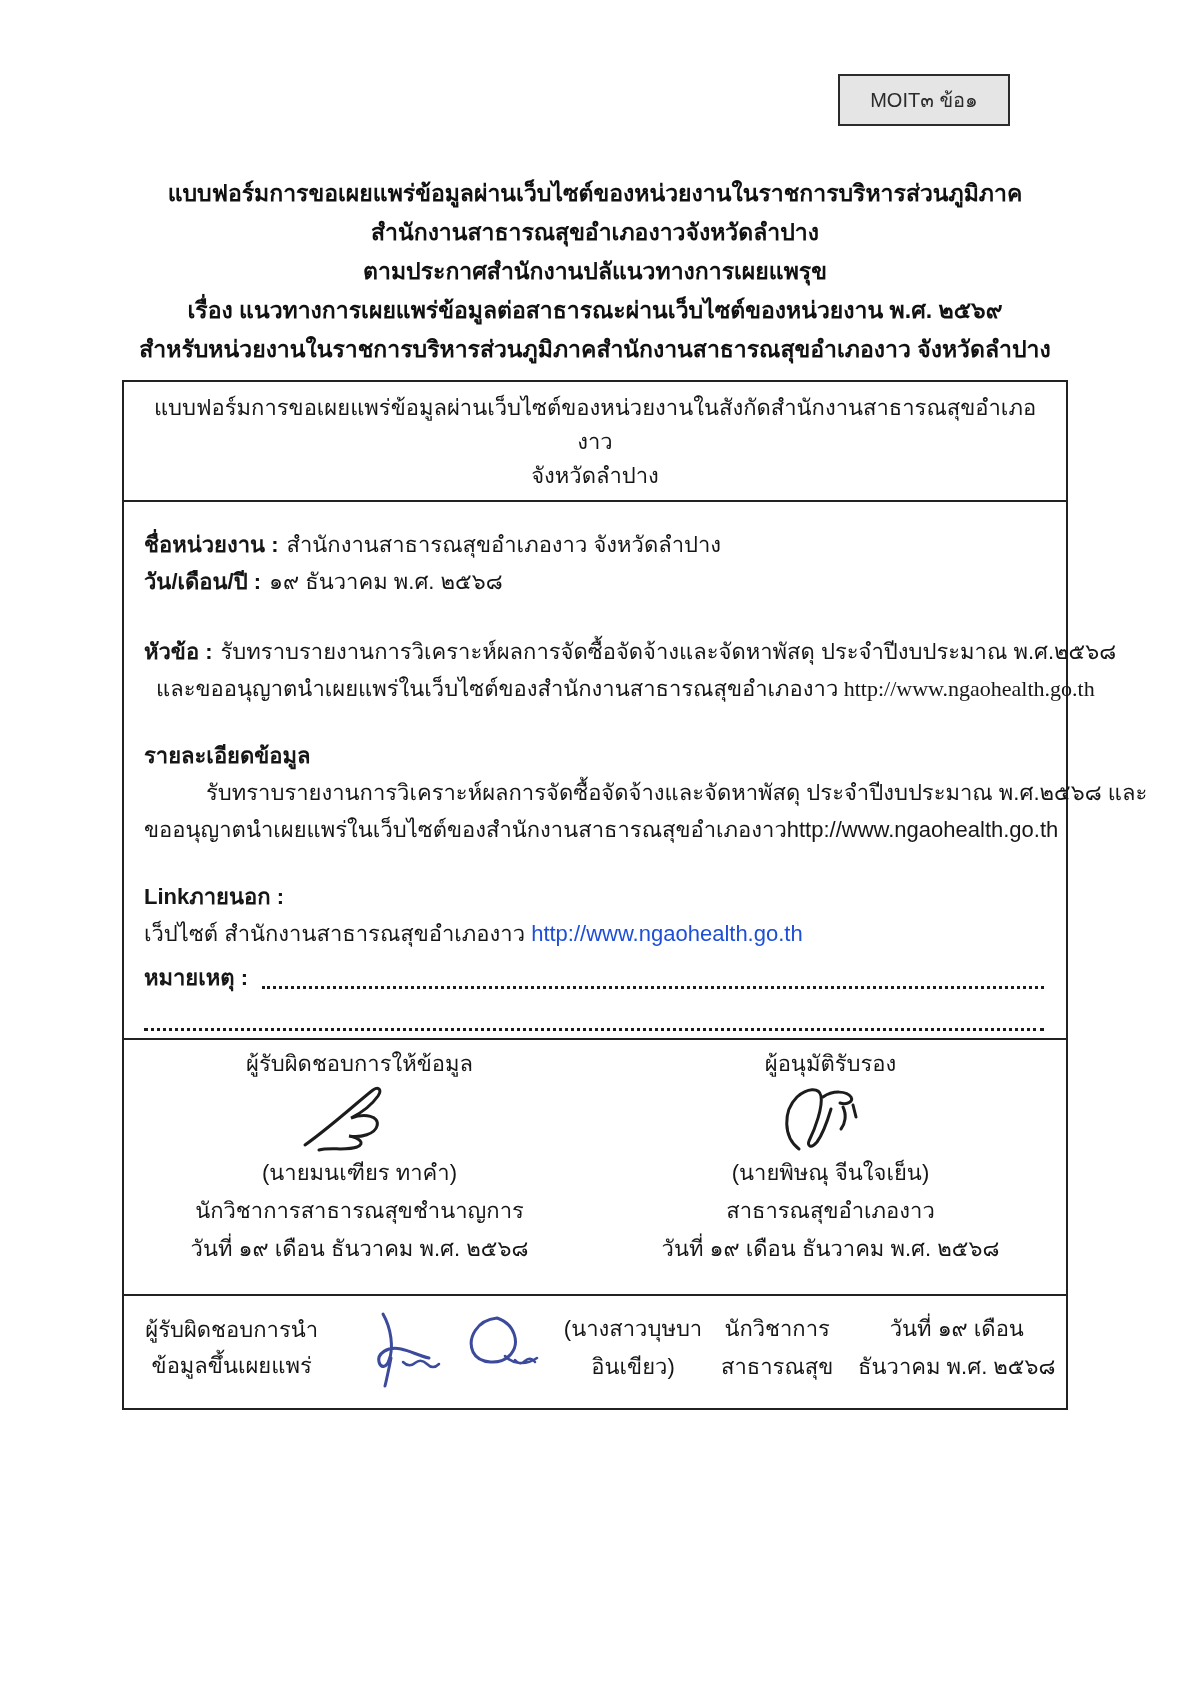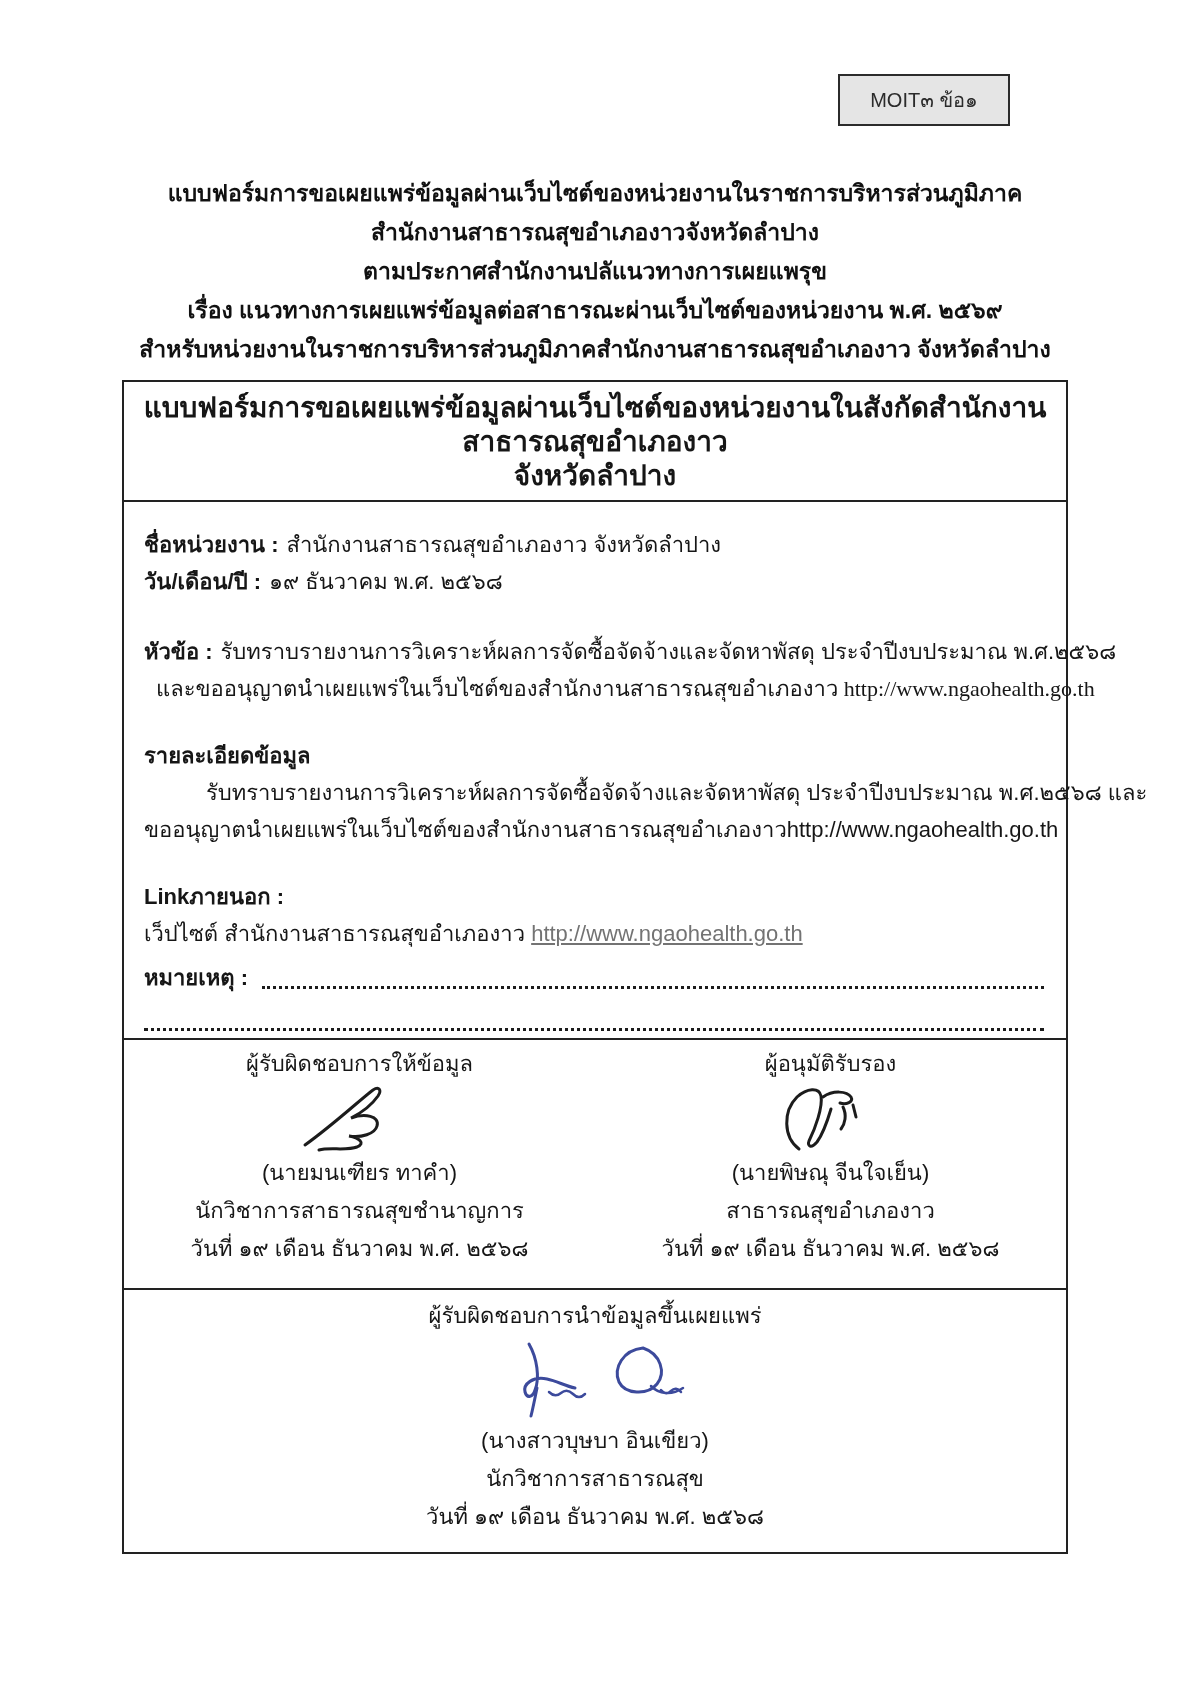--- a/index.html
+++ b/index.html
@@ -19,42 +19,42 @@
   .title-block {
     position:absolute; top:174px; left:60px; width:1070px;
     text-align:center; font-weight:bold; font-size:23px; line-height:39px; color:#111;
   }
   
   .form-table {
     position:absolute; top:380px; left:122px; width:946px;
     border:2px solid #222; background:#fff;
   }
   .form-header {
-    border-bottom:2px solid #222; text-align:center; font-weight:bold;
-    font-size:28px; line-height:34px; padding:9px 16px 7px;
+    border-bottom:2px solid #222; text-align:center; font-weight:normal;
+    font-size:22px; line-height:34px; padding:9px 16px 7px;
   }
   .form-body { padding:24px 20px 0; font-size:22px; line-height:37px; border-bottom:2px solid #222; }
   .line { white-space:nowrap; }
   .lbl { font-weight:bold; margin-right:8px; }
   .gap-lg { height:33px; }
   .gap-md { height:30px; }
   .indent-sm { padding-left:12px;font-family:Liberation Serif, serif; }
   .indent-para { text-indent:62px; }
-  .link-underline { text-decoration:underline; color:#737373; }
+  .link-underline { color:#1d4ed8; }
   .note-row { display:flex; align-items:flex-end; height:44px; }
   .dot-fill { flex:1; border-bottom:3px dotted #1c1c1c; margin:0 2px 7px 6px; height:1px; }
   .dots-row { height:42px; display:flex; align-items:flex-end; }
   .dots-row .dot-fill { margin-left:0; }
   
-  .sig-row { display:flex; border-bottom:2px solid #222; padding:6px 0 20px; }
+  .sig-row { display:flex; border-bottom:2px solid #222; padding:6px 0 26px; }
   .sig-col { width:50%; display:flex; flex-direction:column; align-items:center; text-align:center;
              font-size:22px; line-height:38px; }
   .sig-role { line-height:36px; }
   .sig-img { height:72px; display:flex; align-items:center; justify-content:center; }
-  .sig-bottom { display:flex; flex-direction:column; align-items:center; text-align:center;
+  .sig-bottom { display:flex; align-items:center; text-align:center;
                 font-size:22px; line-height:38px; padding:8px 0 16px; }
   .sig-img-lg { height:88px; display:flex; align-items:center; justify-content:center; }
 </style>
 </head>
 <body>
 
 <div class="page">
 
   <div class="tag-box">
     <span>MOIT๓ ข้อ๑</span>

